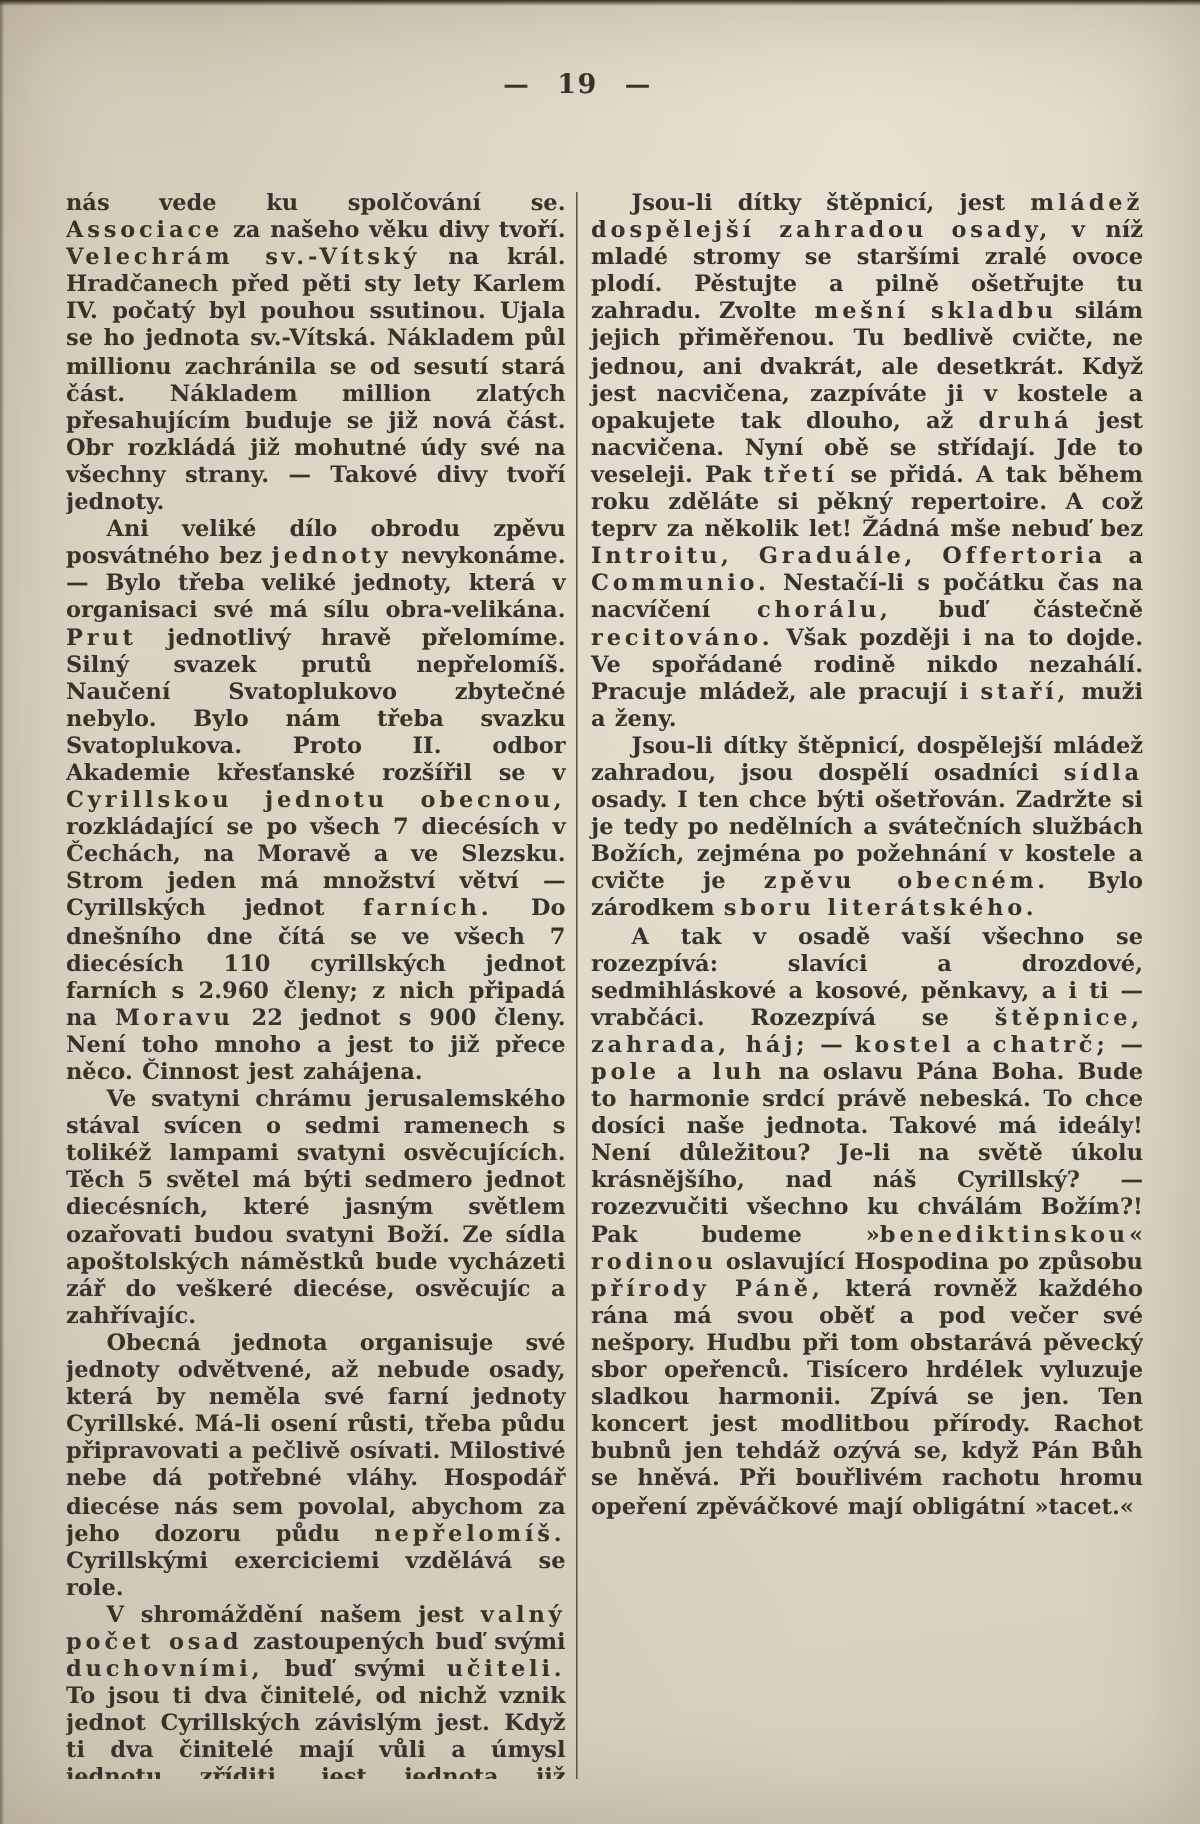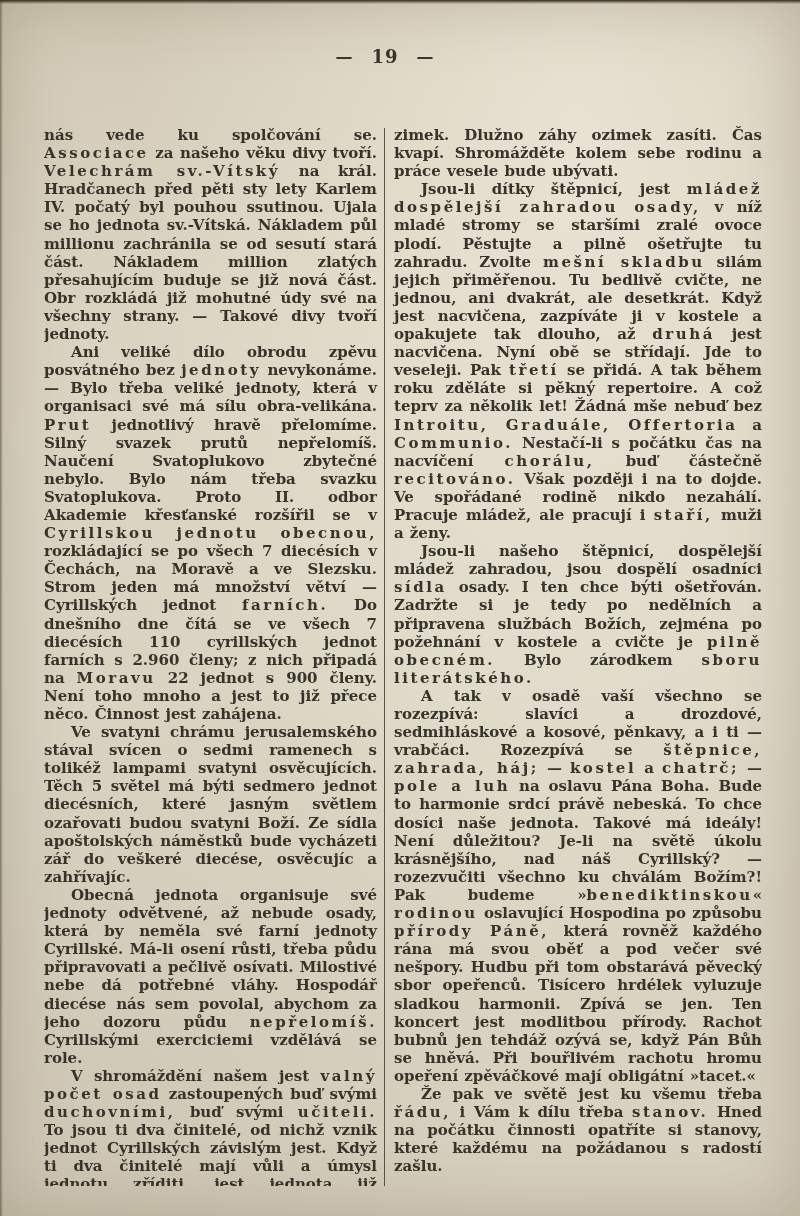--- a/index.html
+++ b/index.html
@@ -88,20 +88,18 @@
   <div class="columns">
     <div class="col colL">
         <p class="cont"><span>nás vede ku spolčování se. </span><span class="sp">Associace</span><span> za našeho věku divy tvoří. </span><span class="sp">Velechrám sv.-Vítský</span><span> na král. Hradčanech před pěti sty lety Karlem IV. počatý byl pouhou ssutinou. Ujala se ho jednota sv.-Vítská. Nákladem půl millionu zachránila se od sesutí stará část. Nákladem million zlatých přesahujícím buduje se již nová část. Obr rozkládá již mohutné údy své na všechny strany. — Takové divy tvoří jednoty.</span></p>
         <p><span>Ani veliké dílo obrodu zpěvu posvátného bez </span><span class="sp">jednoty</span><span> nevykonáme. — Bylo třeba veliké jednoty, která v organisaci své má sílu obra-velikána. </span><span class="sp">Prut</span><span> jednotlivý hravě přelomíme. Silný svazek prutů nepřelomíš. Naučení Svatoplukovo zbytečné nebylo. Bylo nám třeba svazku Svatoplukova. Proto II. odbor Akademie křesťanské rozšířil se v </span><span class="sp">Cyrillskou jednotu obecnou,</span><span> rozkládající se po všech 7 diecésích v Čechách, na Moravě a ve Slezsku. Strom jeden má množství větví — Cyrillských jednot </span><span class="sp">farních.</span><span> Do dnešního dne čítá se ve všech 7 diecésích 110 cyrillských jednot farních s 2.960 členy; z nich připadá na </span><span class="sp">Moravu</span><span> 22 jednot s 900 členy. Není toho mnoho a jest to již přece něco. Činnost jest zahájena.</span></p>
         <p><span>Ve svatyni chrámu jerusalemského stával svícen o sedmi ramenech s tolikéž lampami svatyni osvěcujících. Těch 5 světel má býti sedmero jednot diecésních, které jasným světlem ozařovati budou svatyni Boží. Ze sídla apoštolských náměstků bude vycházeti zář do veškeré diecése, osvěcujíc a zahřívajíc.</span></p>
         <p><span>Obecná jednota organisuje své jednoty odvětvené, až nebude osady, která by neměla své farní jednoty Cyrillské. Má-li osení růsti, třeba půdu připravovati a pečlivě osívati. Milostivé nebe dá potřebné vláhy. Hospodář diecése nás sem povolal, abychom za jeho dozoru půdu </span><span class="sp">nepřelomíš.</span><span> Cyrillskými exerciciemi vzdělává se role.</span></p>
         <p><span>V shromáždění našem jest </span><span class="sp">valný počet osad</span><span> zastoupených buď svými </span><span class="sp">duchovními,</span><span> buď svými </span><span class="sp">učiteli.</span><span> To jsou ti dva činitelé, od nichž vznik jednot Cyrillských závislým jest. Když ti dva činitelé mají vůli a úmysl jednotu zříditi, jest jednota již zrozena. Dlužno se spojiti sňatkem Bohem posvěceným. Z požehnaného sňatku </span><span class="sp">zrodí</span><span> se jednota. Vždyť jeden jest </span><span class="sp">otcem,</span><span> druhý pak </span><span class="sp">matkou</span><span> osady. </span><span class="sp">Dítek</span><span> mají hojnost. Jest jich plná osada. Role jest připravena. Máme pečlivého hospodáře. Jakmile se tedy odtud z Cyrillských exercií k rodinám svým navrátíte, počněte bez prodlení pole připravené </span></p>
       </div>
     <div class="divider"></div>
     <div class="col colR">
-        <p class="cont"><span>zimek. Dlužno záhy ozimek zasíti. Čas kvapí. Shromážděte kolem sebe rodinu a práce vesele bude ubývati.</span></p>
         <p><span>Jsou-li dítky štěpnicí, jest </span><span class="sp">mládež dospělejší zahradou osady,</span><span> v níž mladé stromy se staršími zralé ovoce plodí. Pěstujte a pilně ošetřujte tu zahradu. Zvolte </span><span class="sp">mešní skladbu</span><span> silám jejich přiměřenou. Tu bedlivě cvičte, ne jednou, ani dvakrát, ale desetkrát. Když jest nacvičena, zazpíváte ji v kostele a opakujete tak dlouho, až </span><span class="sp">druhá</span><span> jest nacvičena. Nyní obě se střídají. Jde to veseleji. Pak </span><span class="sp">třetí</span><span> se přidá. A tak během roku zděláte si pěkný repertoire. A což teprv za několik let! Žádná mše nebuď bez </span><span class="sp">Introitu, Graduále, Offertoria</span><span> a </span><span class="sp">Communio.</span><span> Nestačí-li s počátku čas na nacvíčení </span><span class="sp">chorálu,</span><span> buď částečně </span><span class="sp">recitováno.</span><span> Však později i na to dojde. Ve spořádané rodině nikdo nezahálí. Pracuje mládež, ale pracují i </span><span class="sp">staří,</span><span> muži a ženy.</span></p>
-        <p><span>Jsou-li našeho štěpnicí, dospělejší mládež zahradou, jsou dospělí osadníci </span><span class="sp">sídla</span><span> osady. I ten chce býti ošetřován. Zadržte si je tedy po nedělních a připravena službách Božích, zejména po požehnání v kostele a cvičte je </span><span class="sp">pilně obecném.</span><span> Bylo zárodkem </span><span class="sp">sboru literátského.</span></p>
+        <p><span>Jsou-li dítky štěpnicí, dospělejší mládež zahradou, jsou dospělí osadníci </span><span class="sp">sídla</span><span> osady. I ten chce býti ošetřován. Zadržte si je tedy po nedělních a svátečních službách Božích, zejména po požehnání v kostele a cvičte je </span><span class="sp">zpěvu obecném.</span><span> Bylo zárodkem </span><span class="sp">sboru literátského.</span></p>
         <p><span>A tak v osadě vaší všechno se rozezpívá: slavíci a drozdové, sedmihláskové a kosové, pěnkavy, a i ti — vrabčáci. Rozezpívá se </span><span class="sp">štěpnice, zahrada, háj;</span><span> — </span><span class="sp">kostel</span><span> a </span><span class="sp">chatrč;</span><span> — </span><span class="sp">pole a luh</span><span> na oslavu Pána Boha. Bude to harmonie srdcí právě nebeská. To chce dosíci naše jednota. Takové má ideály! Není důležitou? Je-li na světě úkolu krásnějšího, nad náš Cyrillský? — rozezvučiti všechno ku chválám Božím?! Pak budeme »</span><span class="sp">benediktinskou</span><span>« </span><span class="sp">rodinou</span><span> oslavující Hospodina po způsobu </span><span class="sp">přírody Páně,</span><span> která rovněž každého rána má svou oběť a pod večer své nešpory. Hudbu při tom obstarává pěvecký sbor opeřenců. Tisícero hrdélek vyluzuje sladkou harmonii. Zpívá se jen. Ten koncert jest modlitbou přírody. Rachot bubnů jen tehdáž ozývá se, když Pán Bůh se hněvá. Při bouřlivém rachotu hromu opeření zpěváčkové mají obligátní »tacet.«</span></p>
-        <p><span>Že pak ve světě jest ku všemu třeba </span><span class="sp">řádu,</span><span> i Vám k dílu třeba </span><span class="sp">stanov.</span><span> Hned na počátku činnosti opatříte si stanovy, které každému na požádanou s radostí zašlu.</span></p>
       </div>
   </div>
 </div>
 
 </body></html>

